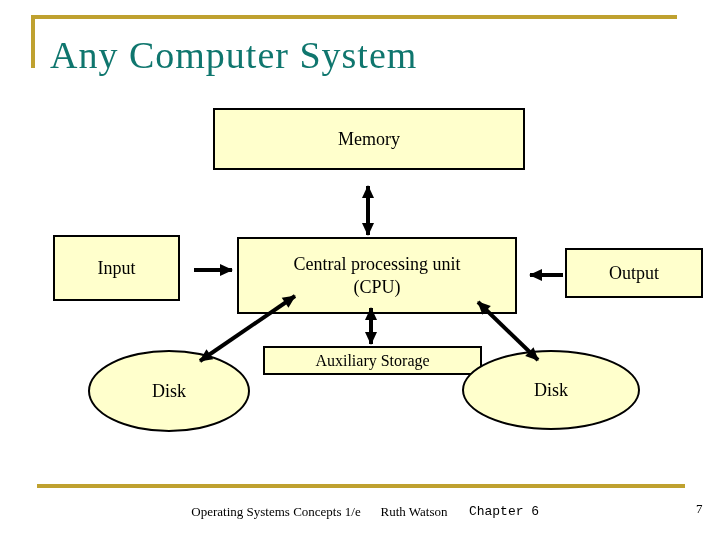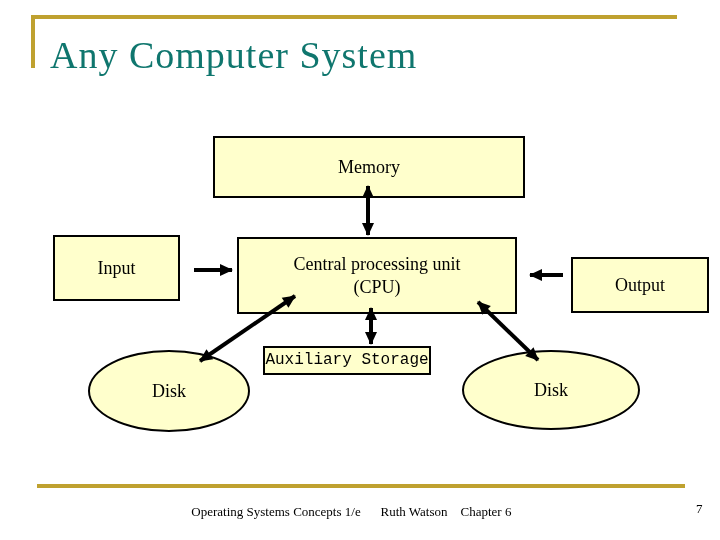--- a/index.html
+++ b/index.html
@@ -15,36 +15,36 @@
   .title {
     position:absolute; left:50px; top:33px; font-size:38px; color:#0f766e;
     white-space:nowrap; letter-spacing:1px;
   }
 
   .node {
     position:absolute; background:#FFFFCC; border:2px solid #000000; box-sizing:border-box;
     display:flex; flex-direction:column; align-items:center; justify-content:center;
     text-align:center; font-size:18px; color:#000000; line-height:23px;
   }
-  #node-memory     { left:213px; top:136px; width:312px; height:62px; }
+  #node-memory     { left:213px; top:108px; width:312px; height:62px; }
   #node-cpu        { left:237px; top:237px; width:280px; height:77px; }
   #node-input      { left:53px;  top:235px; width:127px; height:66px; }
-  #node-output     { left:565px; top:257px; width:138px; height:56px;margin-left:6px; }
-  #node-aux        { left:263px; top:346px; width:168px; height:29px; font-size:16px;font-family:Liberation Mono, monospace; }
+  #node-output     { left:565px; top:248px; width:138px; height:50px; }
+  #node-aux        { left:263px; top:346px; width:219px; height:29px; font-size:16px; }
   .disk            { border-radius:50%; }
   #node-disk-left  { left:88px;  top:350px; width:162px; height:82px; }
   #node-disk-right { left:462px; top:350px; width:178px; height:80px; }
 
   .arrows { position:absolute; left:0; top:0; pointer-events:none; }
   .arrow-line { stroke:#000000; stroke-width:4; }
 
   .footer-text { position:absolute; top:504px; font-size:13px; color:#000000; transform:translateX(-50%); white-space:nowrap; }
   #footer-course  { left:276px;text-align:center; }
   #footer-author  { left:414px; }
-  #footer-chapter { left:486px; }
+  #footer-chapter { left:504px;font-family:Liberation Mono, monospace; }
   .page-number { position:absolute; left:696px; top:501px; font-size:13px; color:#000000; }
 </style>
 </head>
 <body>
 
 <div class="slide">
 
   <div class="gold-line-top"></div>
   <div class="gold-bar-left"></div>
 

